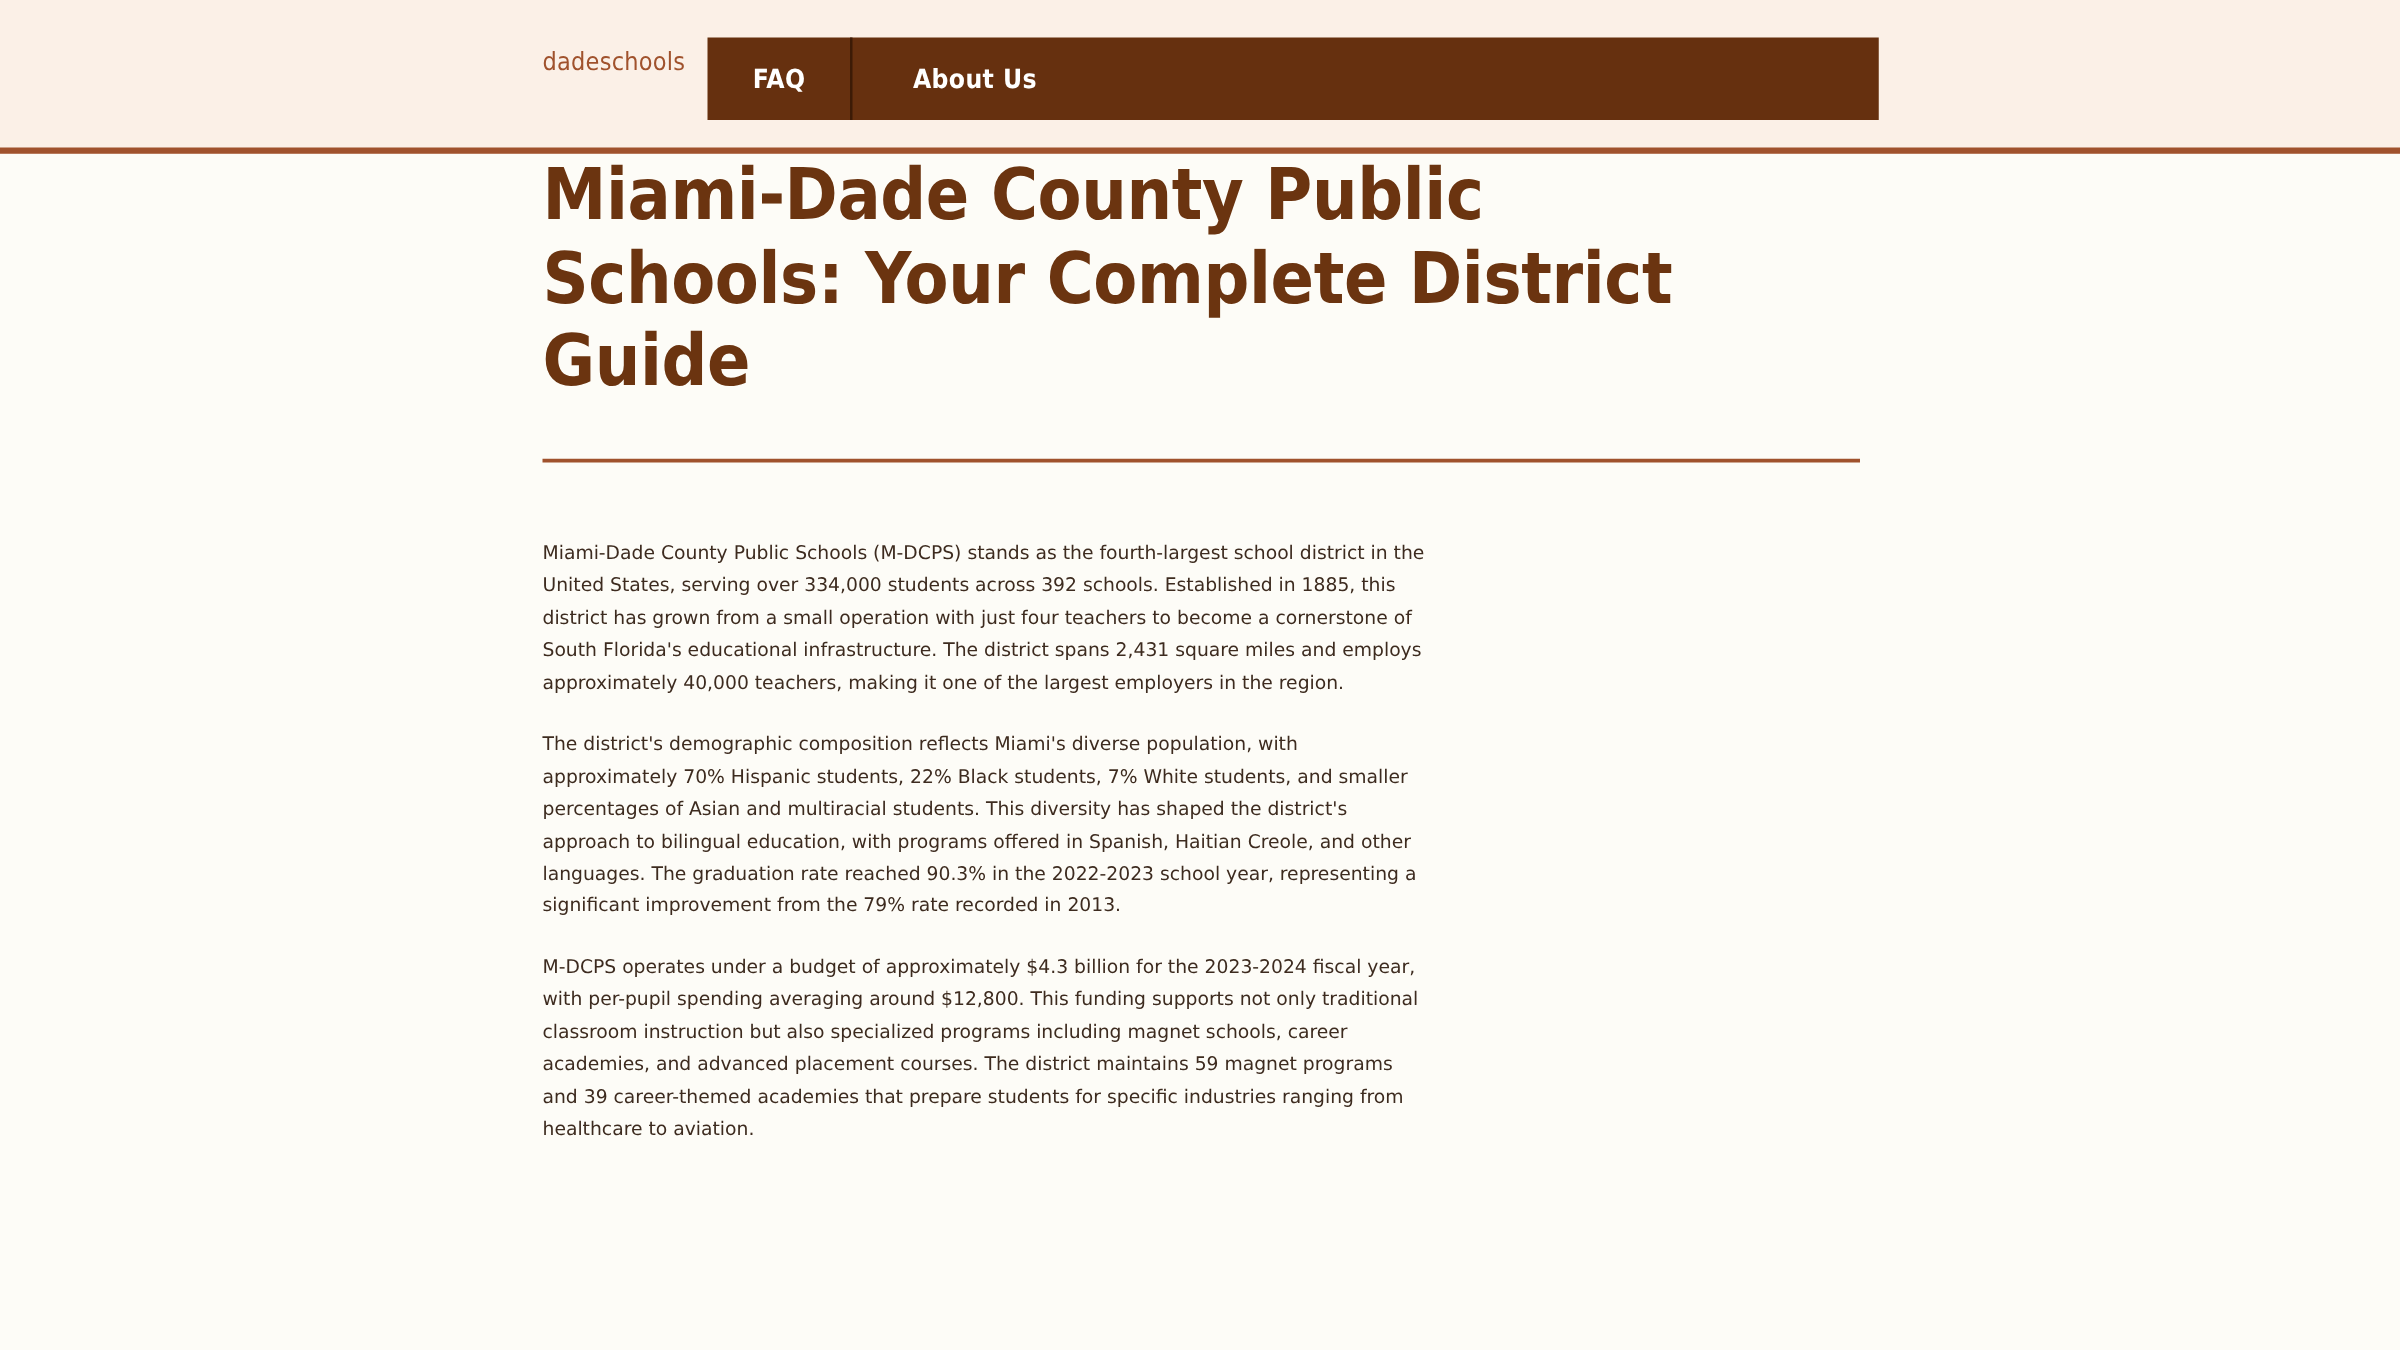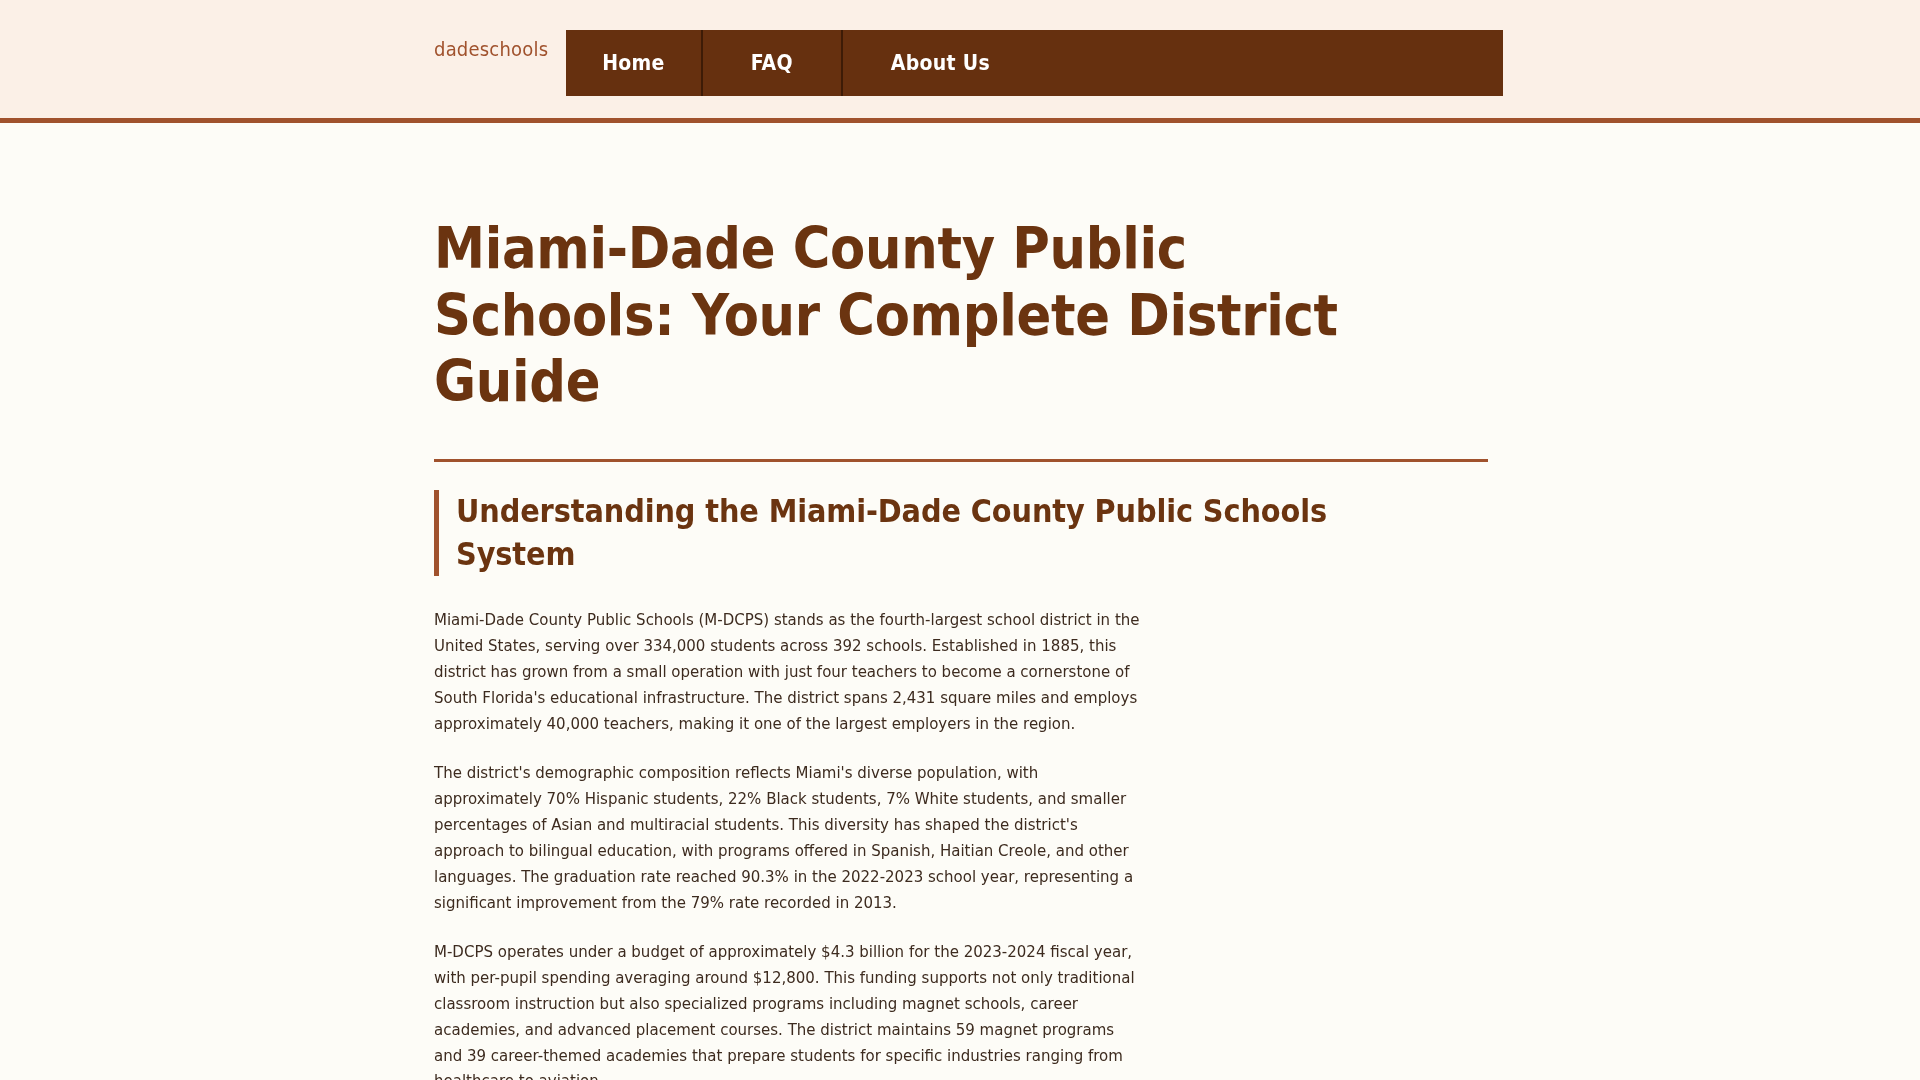--- a/index.html
+++ b/index.html
@@ -78,21 +78,20 @@
     padding-left: 434px;
     box-sizing: content-box;
   }
   .page-title {
     font-family: "DejaVu Sans Condensed", "Liberation Sans Narrow", "Liberation Sans", sans-serif;
     font-weight: bold;
     font-size: 57px;
     line-height: 1.17;
     color: #6B3410;
     margin: 0;
-    padding-top: 92px;
     letter-spacing: -0.3px;
     max-width: 980px;
   }
   .title-rule {
     border: none;
     border-top: 3px solid #A0522D;
     margin: 44px 0 0 0;
     width: 1054px;
   }
 
@@ -128,38 +127,36 @@
   }
   .body-text.first { margin-top: 32px; }
 </style>
 </head>
 <body>
 
 <header class="site-header">
   <div class="header-inner">
     <div class="brand">dadeschools</div>
     <nav class="main-nav">
-      <div class="nav-item">Home</div>
       <div class="nav-item">FAQ</div>
       <div class="nav-item" style="border-right:none;">About Us</div>
       <div class="nav-spacer"></div>
     </nav>
   </div>
 </header>
 
 <main class="page-main">
   <div class="content-wrap">
 
     <h1 class="page-title">Miami-Dade County Public Schools: Your Complete District Guide</h1>
 
     <hr class="title-rule">
 
     <div class="section-head">
       <div class="section-accent-bar"></div>
-      <h2 class="section-title">Understanding the Miami-Dade County Public Schools System</h2>
     </div>
 
     <p class="body-text first">Miami-Dade County Public Schools (M-DCPS) stands as the fourth-largest school district in the United States, serving over 334,000 students across 392 schools. Established in 1885, this district has grown from a small operation with just four teachers to become a cornerstone of South Florida's educational infrastructure. The district spans 2,431 square miles and employs approximately 40,000 teachers, making it one of the largest employers in the region.</p>
     <p class="body-text">The district's demographic composition reflects Miami's diverse population, with approximately 70% Hispanic students, 22% Black students, 7% White students, and smaller percentages of Asian and multiracial students. This diversity has shaped the district's approach to bilingual education, with programs offered in Spanish, Haitian Creole, and other languages. The graduation rate reached 90.3% in the 2022-2023 school year, representing a significant improvement from the 79% rate recorded in 2013.</p>
     <p class="body-text">M-DCPS operates under a budget of approximately $4.3 billion for the 2023-2024 fiscal year, with per-pupil spending averaging around $12,800. This funding supports not only traditional classroom instruction but also specialized programs including magnet schools, career academies, and advanced placement courses. The district maintains 59 magnet programs and 39 career-themed academies that prepare students for specific industries ranging from healthcare to aviation.</p>
 
   </div>
 </main>
 
 </body></html>

